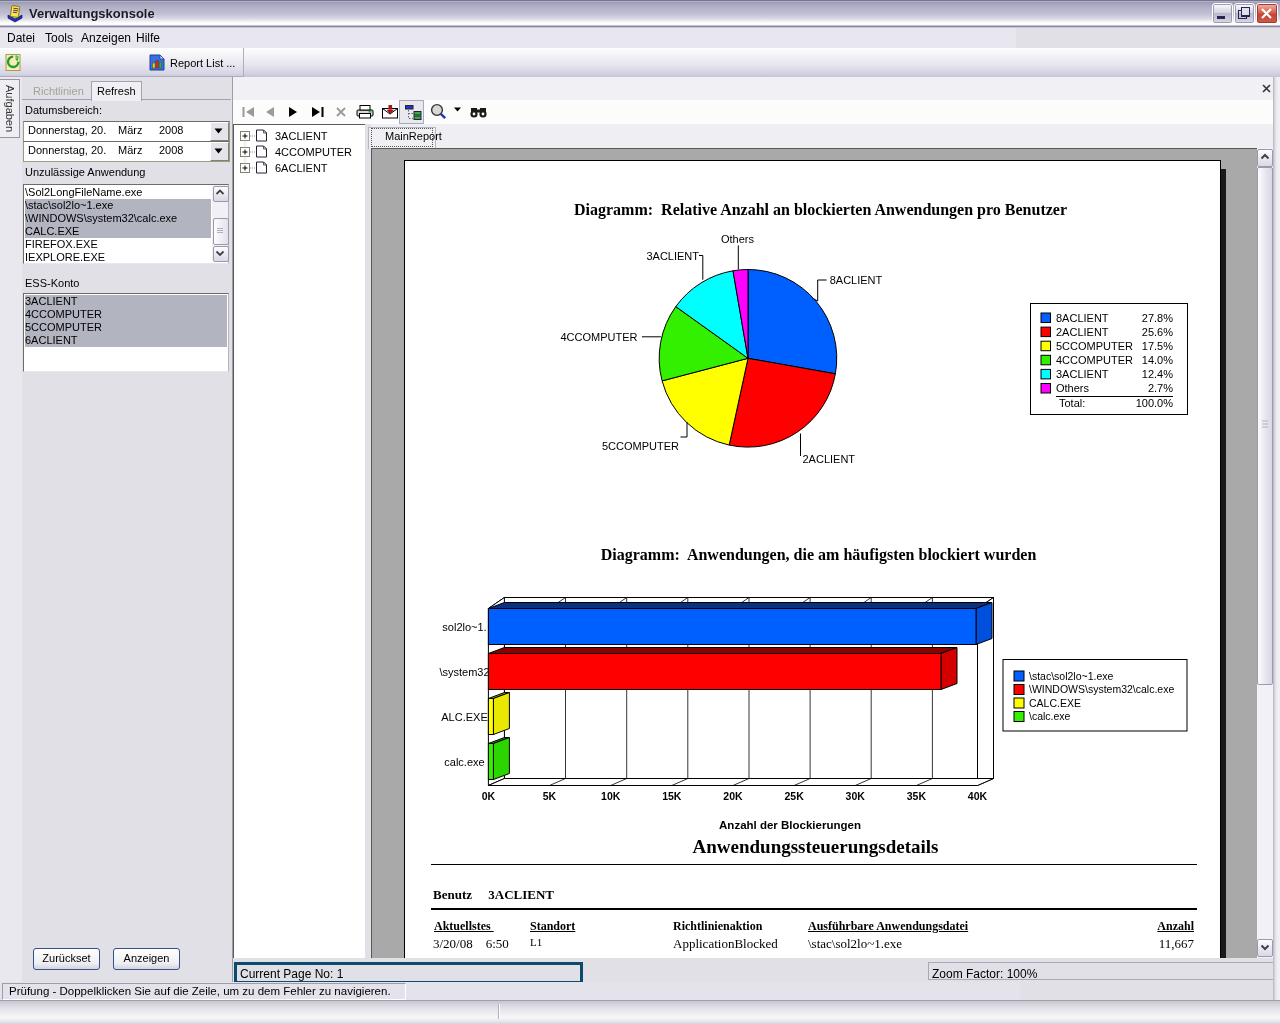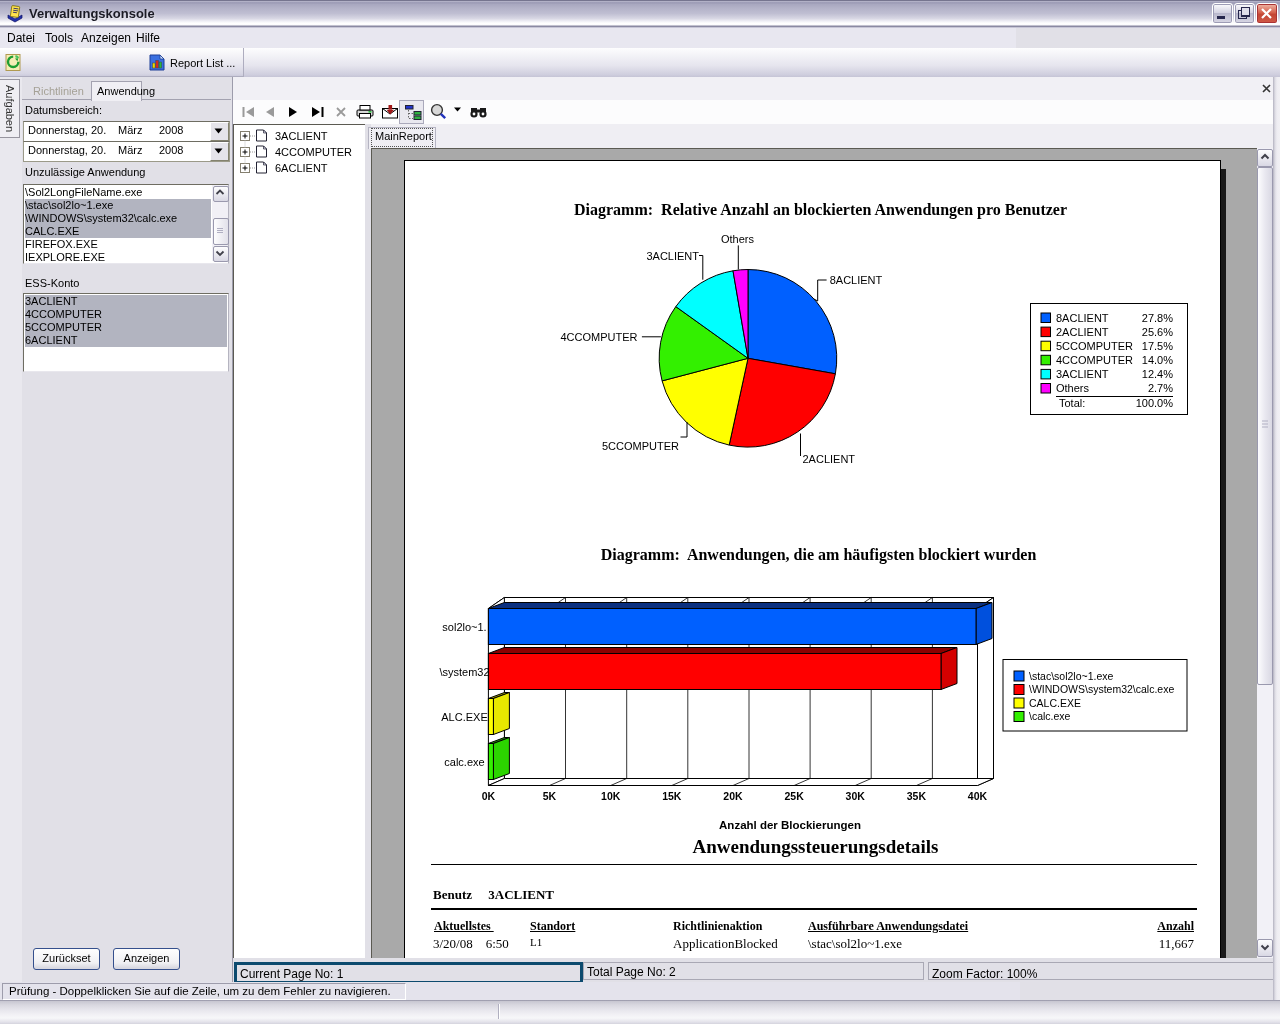--- a/index.html
+++ b/index.html
@@ -71,21 +71,21 @@
 
 <div class="ab" style="left:0;top:77px;width:22px;height:905px;background:#e9e8ee;border-right:1px solid #9d9cab;"></div>
 <div class="ab" style="left:0;top:79px;width:19px;height:57px;background:#efeef3;border:1px solid #97959f;border-left:none;
   writing-mode:vertical-rl;text-align:center;color:#333;font-size:11px;line-height:19px;">Aufgaben</div>
 
 <div class="ab" id="leftpanel" style="left:22px;top:77px;width:210px;height:905px;background:#e1e0e7;border-right:1px solid #9d9cab;"></div>
 
 <div class="ab" style="left:22px;top:99px;width:209px;height:1px;background:#a3a2b0;"></div>
 <span class="ab" style="left:33px;top:85px;color:#a5a196;">Richtlinien</span>
 <div class="ab" style="left:91px;top:81px;width:49px;height:19px;background:#f0eff4;border:1px solid #a3a2b0;border-bottom:none;"></div>
-<span class="ab" style="left:97px;top:85px;">Anwendung</span>
+<span class="ab" style="left:97px;top:85px;">Refresh</span>
 
 <span class="ab" style="left:25px;top:104px;">Datumsbereich:</span>
 
 <div class="ab" style="left:23px;top:121px;width:205px;height:19px;background:#fff;border:1px solid #9b9a89;border-top-color:#6e6d62;">
   <span class="ab" style="left:4px;top:2px;">Donnerstag, 20.</span>
   <span class="ab" style="left:94px;top:2px;">März</span>
   <span class="ab" style="left:135px;top:2px;">2008</span>
   <div class="ab" style="right:0px;top:0px;width:17px;height:17px;background:#e5e4ea;border:1px solid #fff;border-right-color:#84836f;border-bottom-color:#84836f;">
     <svg width="15" height="15">
         <path d="M3.5 5.5 h8 l-4 5 z" fill="#000"></path>
@@ -230,21 +230,21 @@
   <text x="42" y="16" font-size="11" fill="#000">3ACLIENT</text>
   <text x="42" y="32" font-size="11" fill="#000">4CCOMPUTER</text>
   <text x="42" y="48" font-size="11" fill="#000">6ACLIENT</text>
 </svg>
 
 <div class="ab" style="left:365px;top:124px;width:6px;height:834px;background:#e1e0e7;"></div>
 
 <div class="ab" style="left:371px;top:124px;width:909px;height:24px;background:#efeef3;"></div>
 <div class="ab" style="left:368px;top:127px;width:66px;height:21px;background:#f0eff4;border:1px solid #b5b4c2;border-bottom:none;"></div>
 <div class="ab" style="left:371px;top:128px;width:60px;height:17px;border:1px dotted #555;"></div>
-<span class="ab" style="left:375px;top:130px;">MainReport</span>
+<span class="ab" style="left:385px;top:130px;">MainReport</span>
 
 <div class="ab" id="canvas" style="left:371px;top:148px;width:885px;height:810px;background:#a9a9a9;border-top:1px solid #5b5a52;border-left:1px solid #5b5a52;overflow:hidden;">
 </div>
 
 <div class="ab" id="page" style="left:404px;top:160px;width:815px;height:797px;background:#fff;border:1px solid #000;overflow:hidden;"></div>
 <div class="ab" style="left:1221px;top:169px;width:5px;height:789px;background:#1a1a1a;"></div>
 
 <div class="ab" id="vscroll" style="left:1257px;top:148px;width:16px;height:810px;background:#f2f1f7;">
   <div class="ab" style="left:0px;top:1px;width:14px;height:16px;border-radius:2px;border:1px solid #9a99ae;background:linear-gradient(#fdfdfe,#d9d8e4);">
     <svg width="14" height="14">
@@ -259,23 +259,20 @@
   <div class="ab" style="left:0px;top:791px;width:14px;height:16px;border-radius:2px;border:1px solid #9a99ae;background:linear-gradient(#fdfdfe,#d9d8e4);">
     <svg width="14" height="14">
         <path d="M3.5 5.5 L7 9 L10.5 5.5" fill="none" stroke="#41414b" stroke-width="2"></path>
       </svg>
   </div>
 </div>
 
 <div class="ab" id="rstatus" style="left:233px;top:958px;width:1047px;height:24px;background:#e1e0e7;font-size:12px;">
   <div class="ab" style="left:1px;top:4px;width:343px;height:16px;border:3px solid #0c4a6e;">
     <span class="ab" style="left:3px;top:2px;">Current Page No: 1</span>
-  </div>
-  <div class="ab" style="left:350px;top:4px;width:339px;height:16px;border:1px solid #a9a8b4;">
-    <span class="ab" style="left:3px;top:2px;">Total Page No: 2</span>
   </div>
   <div class="ab" style="left:695px;top:4px;width:350px;height:16px;border:1px solid #a9a8b4;">
     <span class="ab" style="left:3px;top:4px;">Zoom Factor: 100%</span>
   </div>
 </div>
 
 <div class="ab" style="left:1273px;top:77px;width:7px;height:923px;background:linear-gradient(90deg,#b3b2c0 0px,#dddce4 2px,#eeedf2 4px,#f1f0f4 100%);"></div>
 
 <div class="ab" style="left:0;top:982px;width:1020px;height:18px;background:#e4e3ec;">
   <div class="ab" style="left:2px;top:1px;width:402px;height:15px;background:#e4e3ec;border:1px solid #9d9cab;border-bottom-color:#fff;border-right-color:#fff;">

